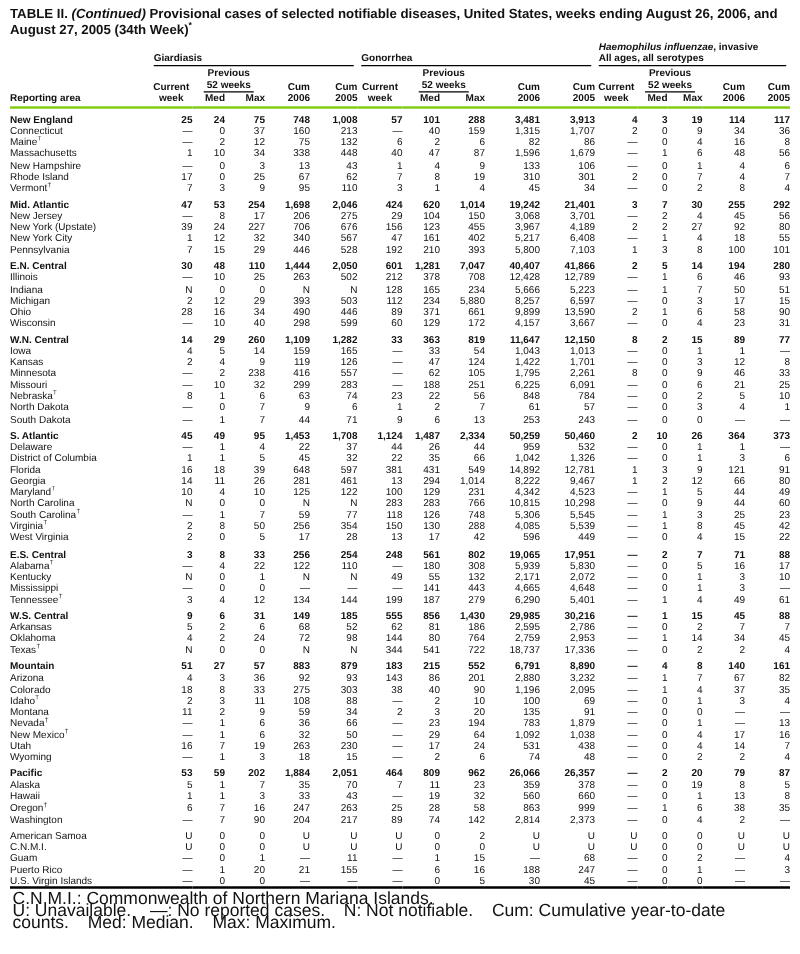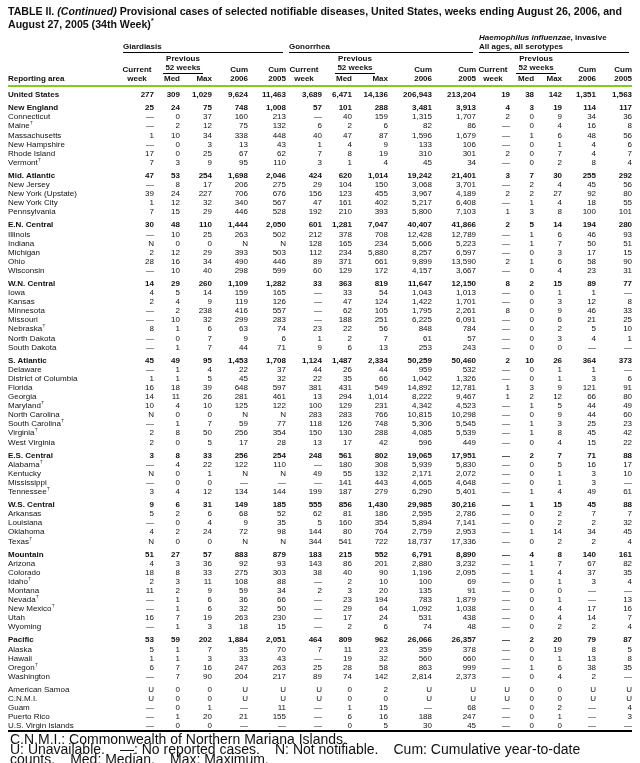--- a/index.html
+++ b/index.html
@@ -128,38 +128,20 @@
           <th class="num">2006</th>
           <th class="num">2005</th>
         <th class="ctr">week</th>
           <th class="num">Med</th>
           <th class="num">Max</th>
           <th class="num">2006</th>
           <th class="num">2005</th>
       </tr>
     </thead>
     <tbody>
-        <tr class="bold first">
-          <td class="area">United States</td>
-          <td class="num">277</td>
-          <td class="num">309</td>
-          <td class="num">1,029</td>
-          <td class="num">9,624</td>
-          <td class="num">11,463</td>
-          <td class="num">3,689</td>
-          <td class="num">6,471</td>
-          <td class="num">14,136</td>
-          <td class="num">206,943</td>
-          <td class="num">213,204</td>
-          <td class="num">19</td>
-          <td class="num">38</td>
-          <td class="num">142</td>
-          <td class="num">1,351</td>
-          <td class="num">1,563</td>
-        </tr>
         <tr class="bold gap">
           <td class="area">New England</td>
           <td class="num">25</td>
           <td class="num">24</td>
           <td class="num">75</td>
           <td class="num">748</td>
           <td class="num">1,008</td>
           <td class="num">57</td>
           <td class="num">101</td>
           <td class="num">288</td>
@@ -921,38 +903,20 @@
           <td class="num">186</td>
           <td class="num">2,595</td>
           <td class="num">2,786</td>
           <td class="num">—</td>
           <td class="num">0</td>
           <td class="num">2</td>
           <td class="num">7</td>
           <td class="num">7</td>
         </tr>
         <tr>
-          <td class="area">Louisiana</td>
-          <td class="num">—</td>
-          <td class="num">0</td>
-          <td class="num">4</td>
-          <td class="num">9</td>
-          <td class="num">35</td>
-          <td class="num">5</td>
-          <td class="num">160</td>
-          <td class="num">354</td>
-          <td class="num">5,894</td>
-          <td class="num">7,141</td>
-          <td class="num">—</td>
-          <td class="num">0</td>
-          <td class="num">2</td>
-          <td class="num">2</td>
-          <td class="num">32</td>
-        </tr>
-        <tr>
           <td class="area">Oklahoma</td>
           <td class="num">4</td>
           <td class="num">2</td>
           <td class="num">24</td>
           <td class="num">72</td>
           <td class="num">98</td>
           <td class="num">144</td>
           <td class="num">80</td>
           <td class="num">764</td>
           <td class="num">2,759</td>

